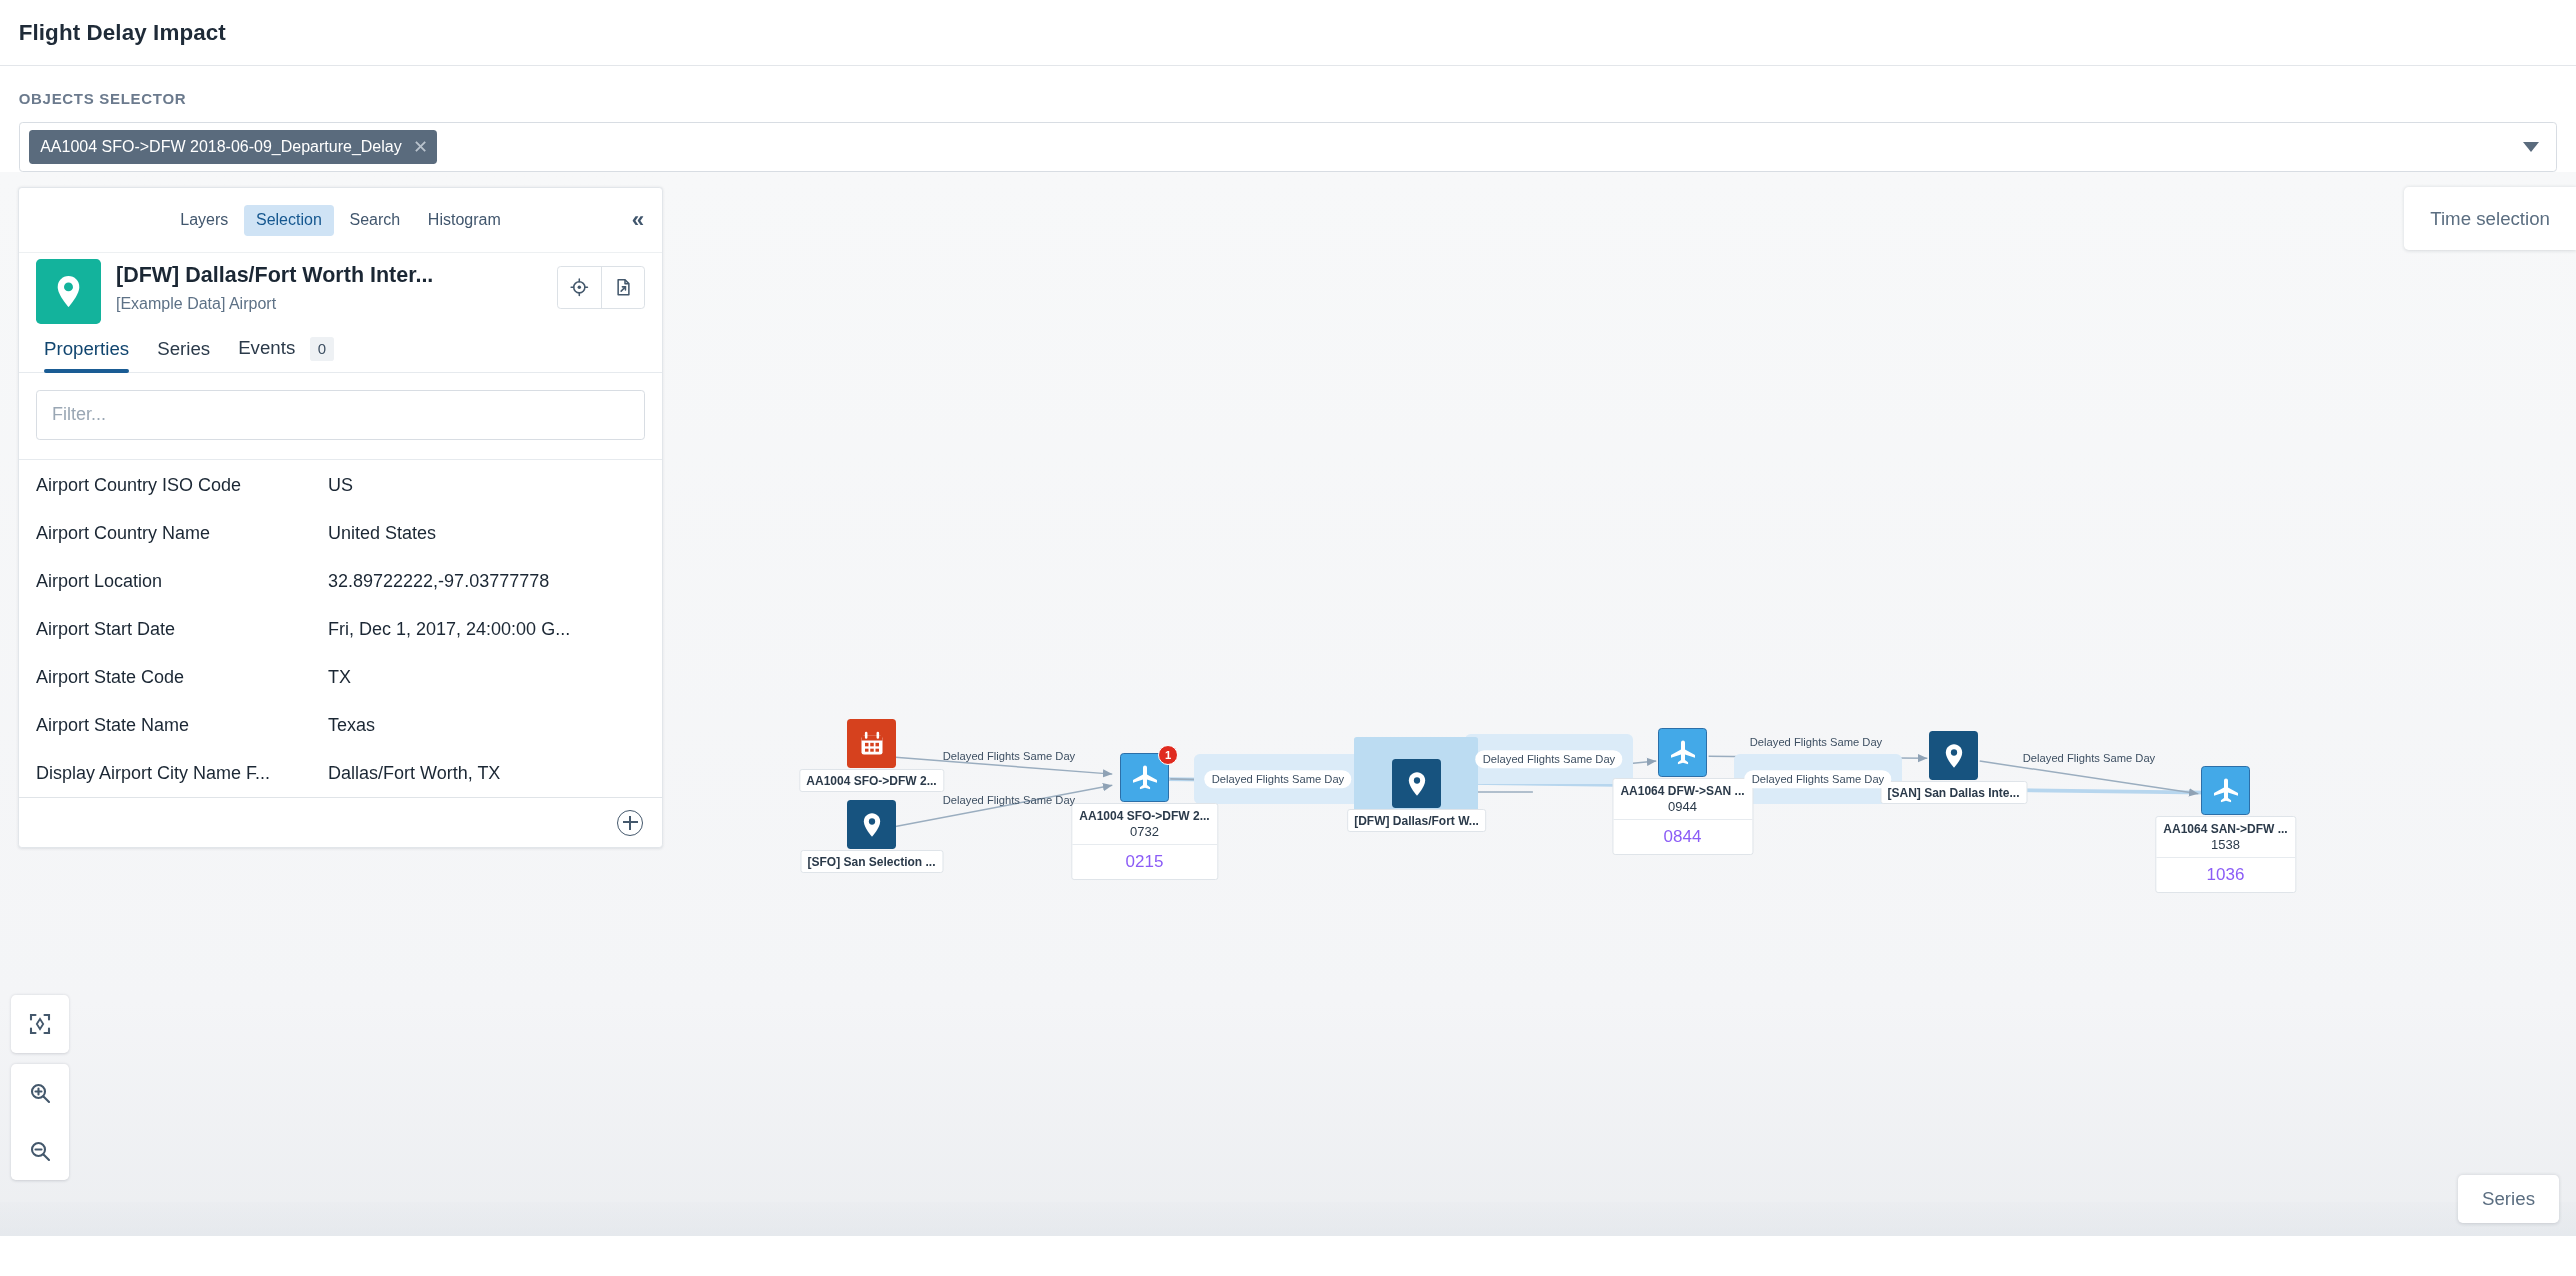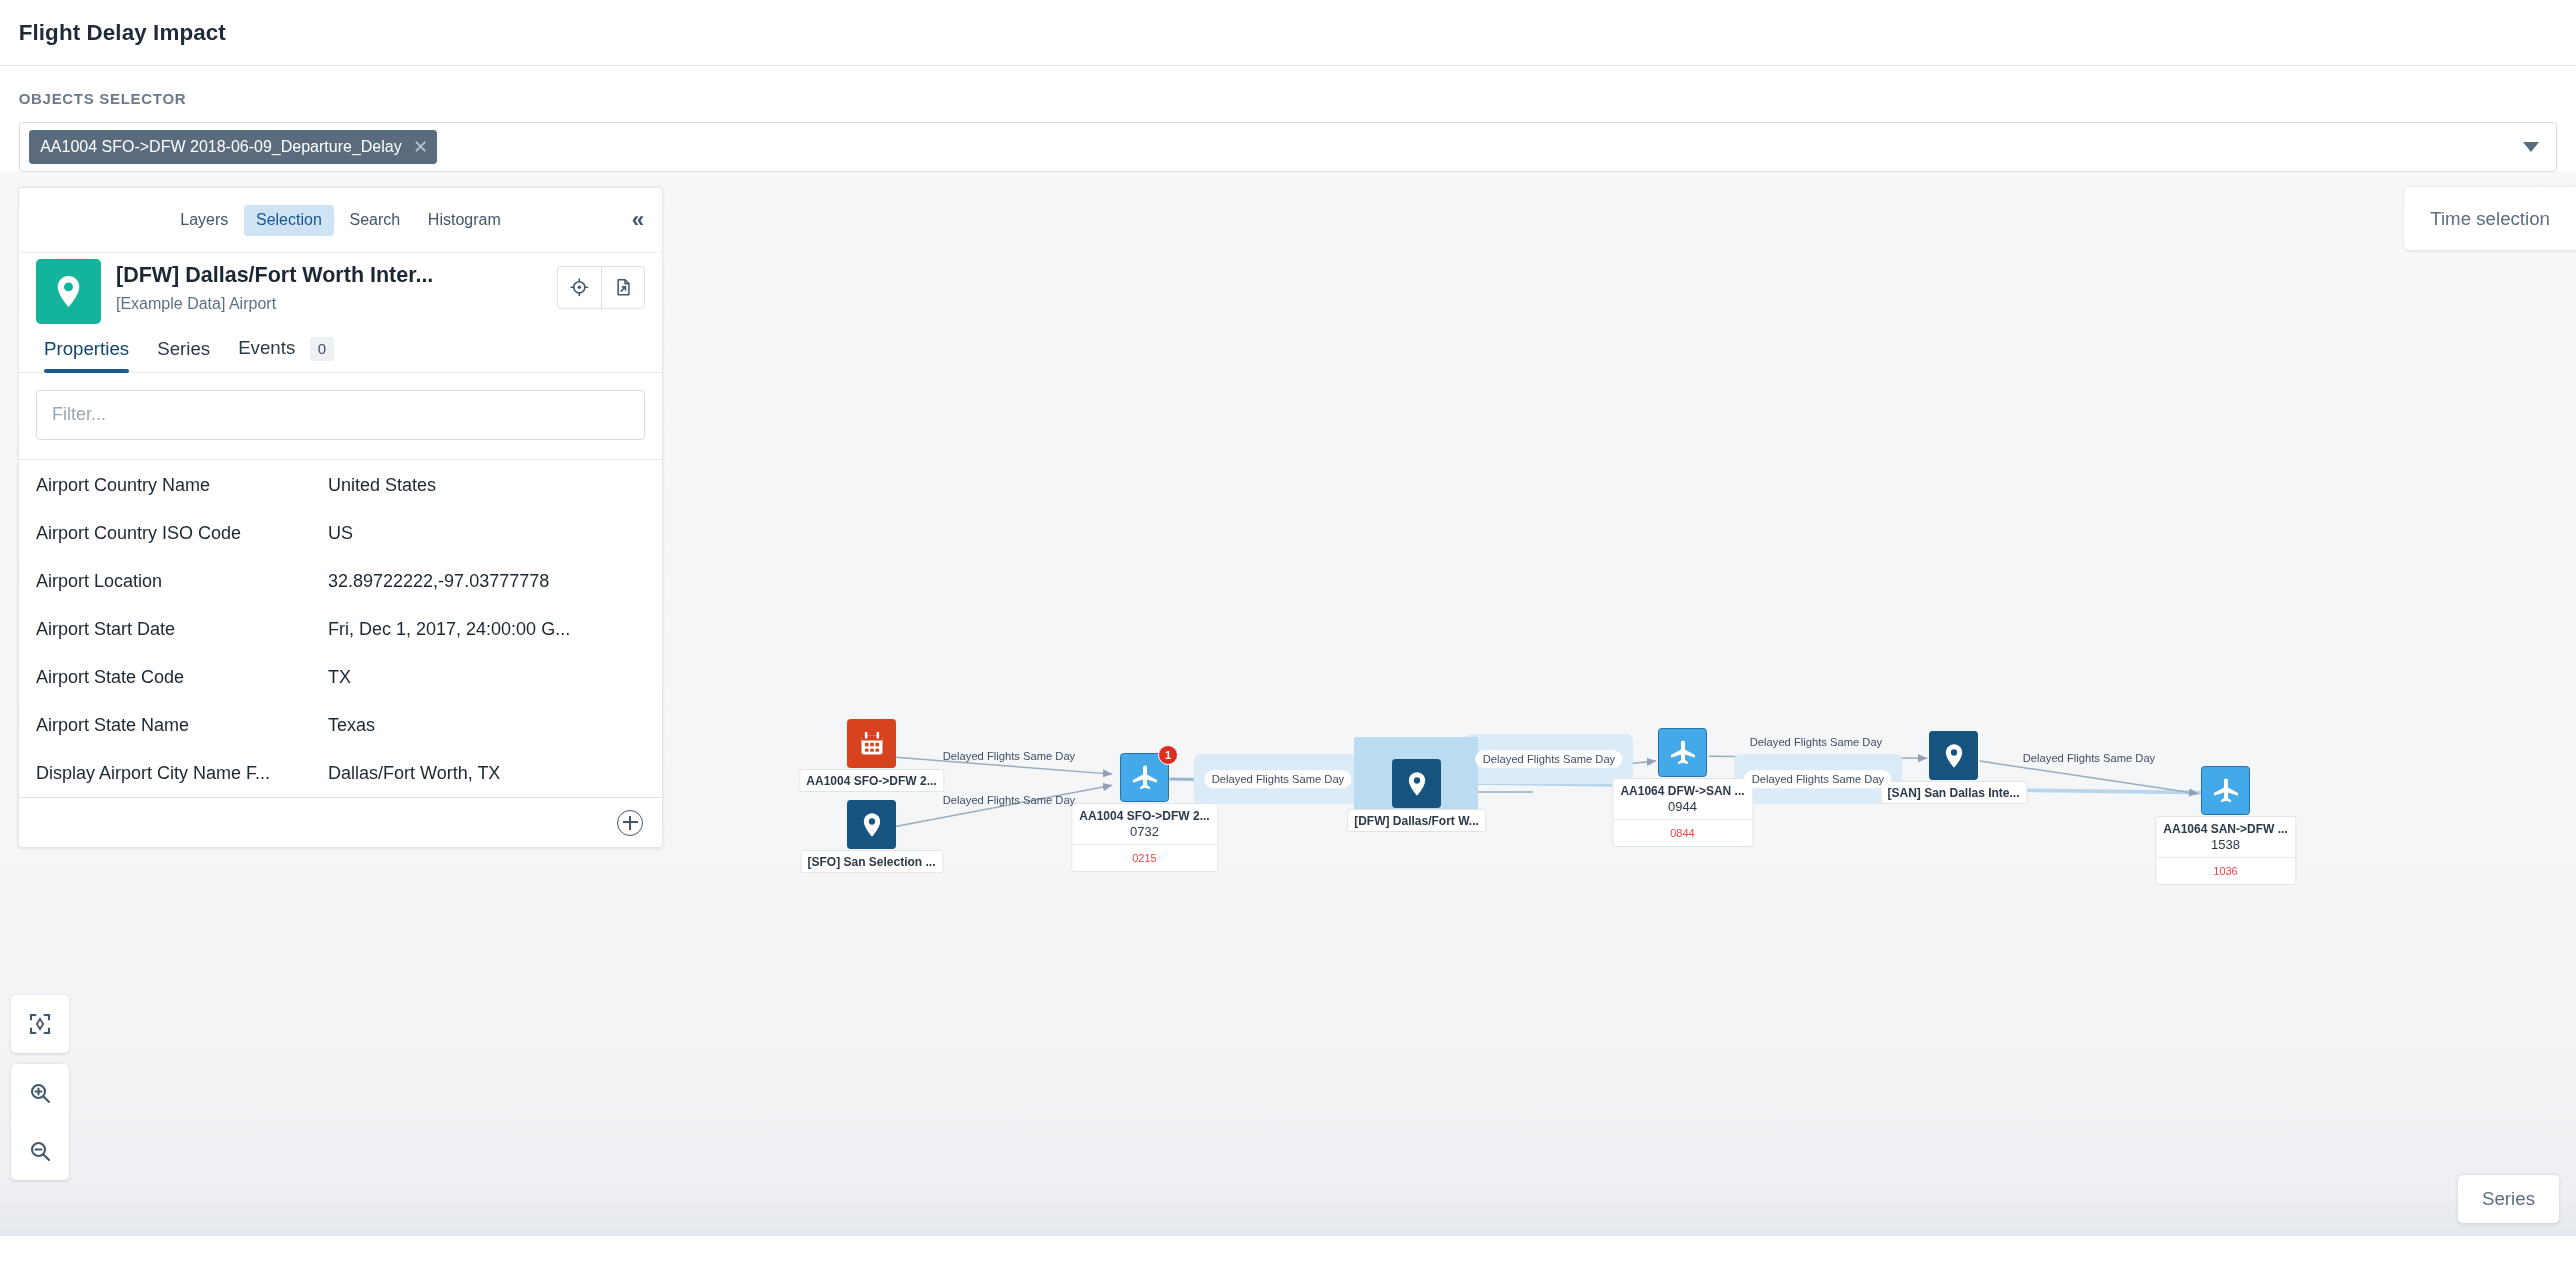--- a/index.html
+++ b/index.html
@@ -384,22 +384,22 @@
     padding: 4.7px 7.5px 0.9px 7.5px;
     white-space: nowrap;
   }
   .node-card .nc-v1 {
     font-size: 13px;
     color: #2b3a4a;
     padding: 0 7.5px 5.6px 7.5px;
     border-bottom: 0.9px solid #e7ebef;
   }
   .node-card .nc-v2 {
-    font-size: 11px;
-    color: #ef4444;
+    font-size: 17px;
+    color: #8b5cf6;
     padding: 6.5px 7.5px 7.5px 7.5px;
   }
   .badge-count {
     position: absolute;
     top: -9.3px; right: -10.3px;
     width: 20.6px; height: 20.6px;
     border-radius: 50%;
     background: #e02b20;
     color: #fff;
     font-size: 11.2px;
@@ -633,26 +633,26 @@
         <span class="events-badge">0</span>
       </div>
     </div>
 
     <div class="filter-wrap">
       <input class="filter-input" placeholder="Filter..." style="">
     </div>
 
     <div class="prop-table">
       <div class="prop-row">
+        <div class="prop-key">Airport Country ISO Code</div>
+        <div class="prop-val">US</div>
+      </div>
+      <div class="prop-row">
         <div class="prop-key">Airport Country Name</div>
         <div class="prop-val">United States</div>
-      </div>
-      <div class="prop-row">
-        <div class="prop-key">Airport Country ISO Code</div>
-        <div class="prop-val">US</div>
       </div>
       <div class="prop-row">
         <div class="prop-key">Airport Location</div>
         <div class="prop-val">32.89722222,-97.03777778</div>
       </div>
       <div class="prop-row">
         <div class="prop-key">Airport Start Date</div>
         <div class="prop-val">Fri, Dec 1, 2017, 24:00:00 G...</div>
       </div>
       <div class="prop-row">

